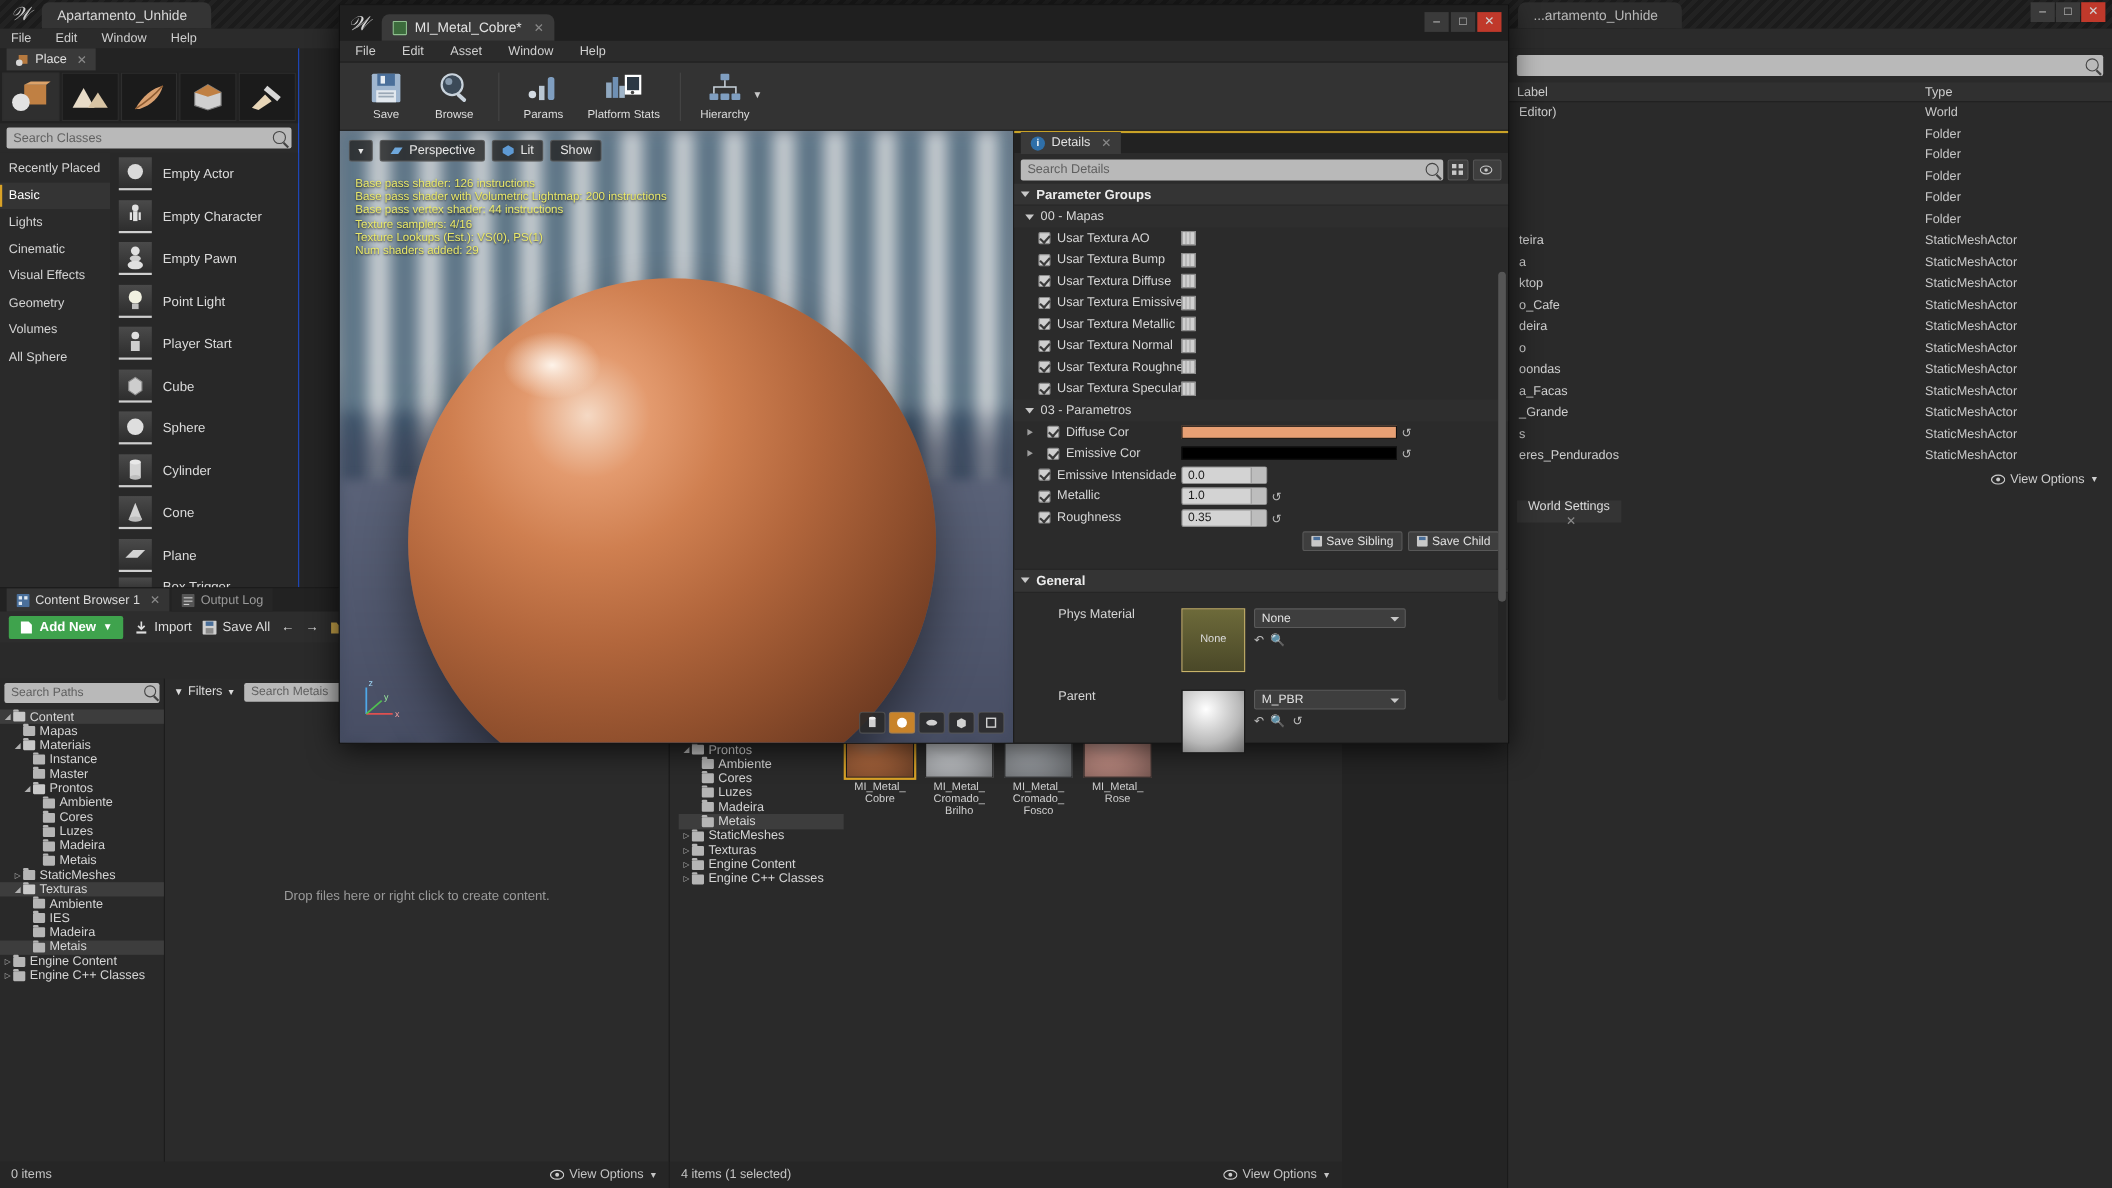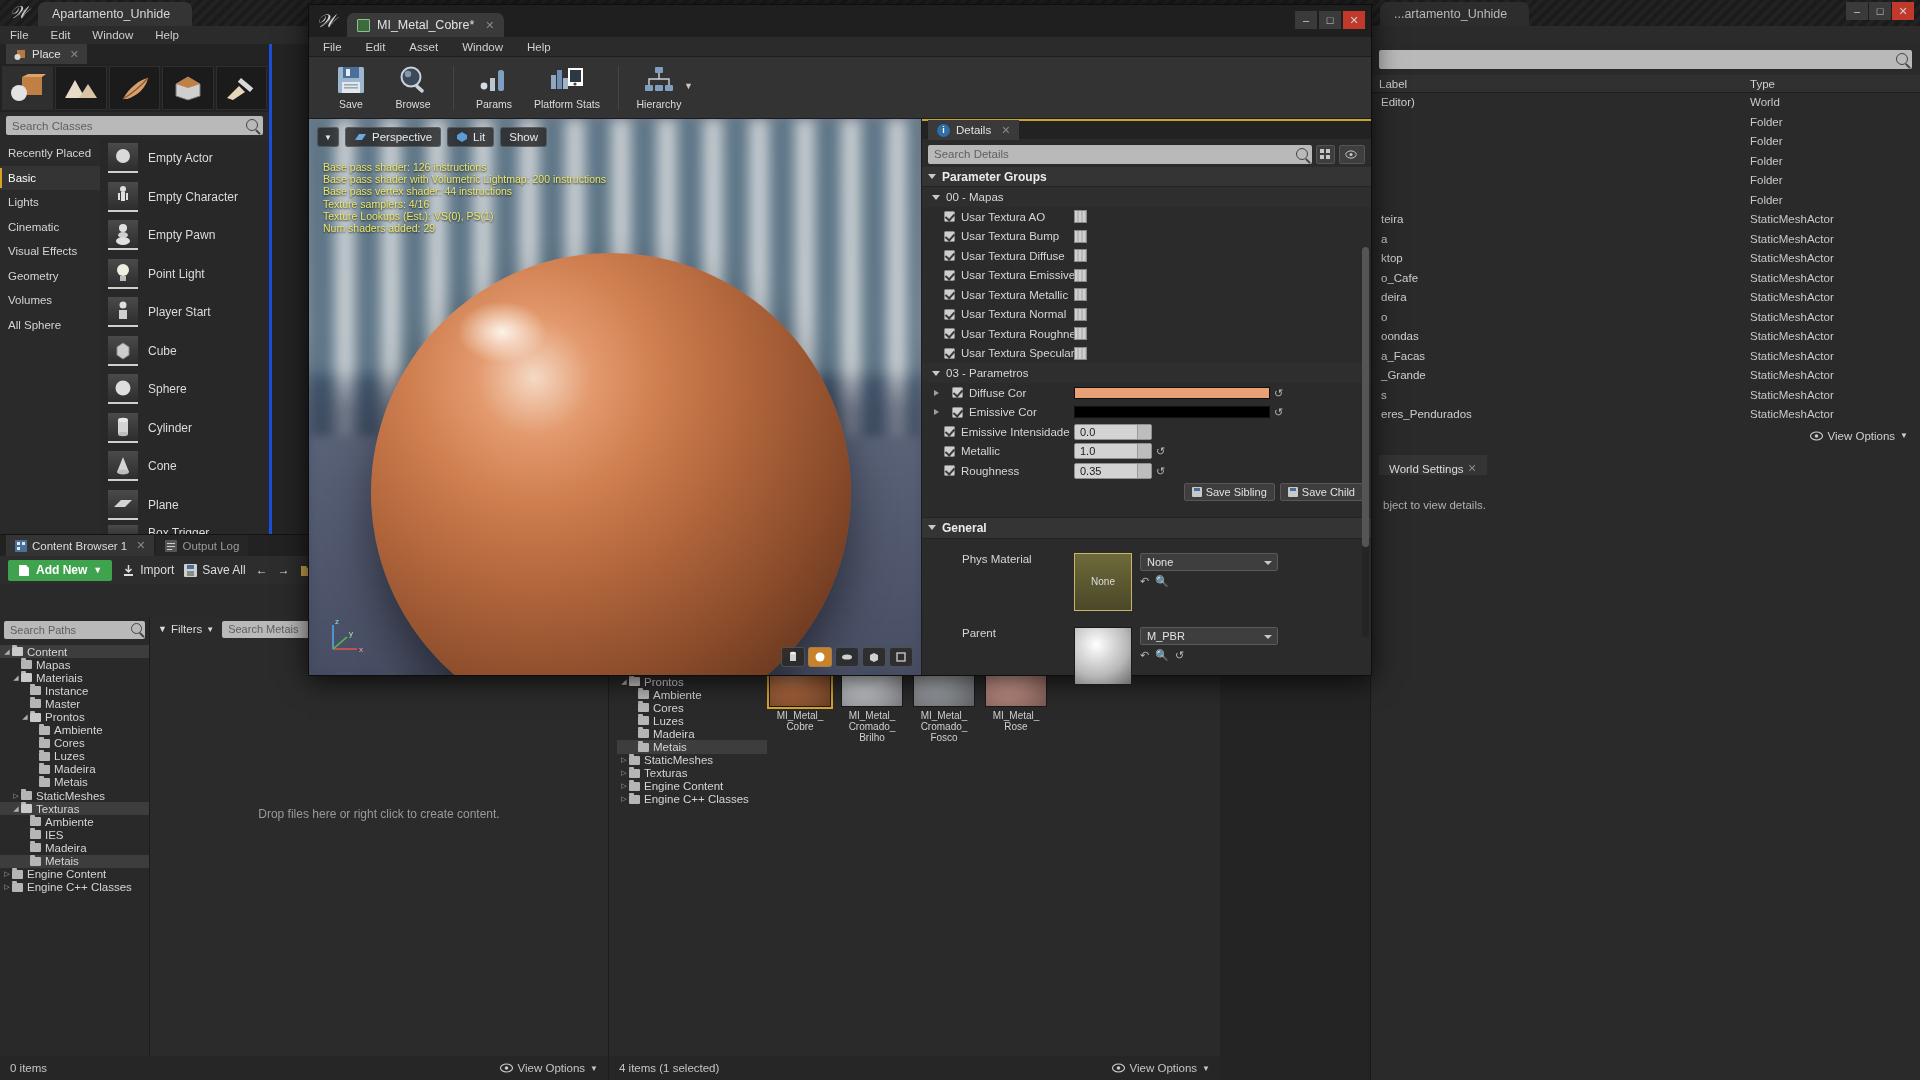--- a/index.html
+++ b/index.html
@@ -30,21 +30,21 @@
   .wbtn { width:22px; height:18px; background:#3a3a3a; color:#d0d0d0; font-size:11px;
     text-align:center; line-height:18px; }
   .wbtn.cls { background:#c0392b; }
 
   .bg-menubar { position:absolute; left:0; top:26px; width:1920px; height:18px;
     background:#2b2b2b; display:flex; align-items:center; padding-left:10px; gap:22px; }
   .bg-menubar span { color:#cfcfcf; font-size:11.5px; }
 
   
   .place-panel { position:absolute; left:0; top:44px; width:272px; height:490px;
-    background:#2a2a2a; border-right:3px solid #1d4ed8; }
+    background:#2a2a2a; border-right:1px solid #1d4ed8; }
   .place-tabbar { height:20px; background:#232323; display:flex; align-items:center;
     padding-left:6px; gap:6px; }
   .place-tab { background:#3a3a3a; height:20px; padding:0 8px; display:flex;
     align-items:center; gap:5px; color:#e0e0e0; font-size:11.5px; }
   .tab-x { color:#888; font-size:11px; margin-left:4px; }
 
   .place-icons { display:flex; height:48px; background:#222; padding:2px;
     gap:2px; }
   .pi { flex:1; background:#1b1b1b; border:1px solid #2e2e2e;
     display:flex; align-items:center; justify-content:center; position:relative; }
@@ -141,22 +141,22 @@
   .ol-head { height:18px; background:#303030; display:flex; color:#cfcfcf;
     font-size:11.5px; border-bottom:1px solid #1e1e1e; }
   .ol-head div:first-child { flex:1; padding-left:8px; line-height:18px; }
   .ol-head div:last-child { width:180px; padding-left:10px; line-height:18px; }
   .ol-row { height:19.5px; display:flex; color:#cfcfcf; font-size:11.5px; }
   .ol-row .nm { flex:1; padding-left:10px; line-height:19.5px; }
   .ol-row .ty { width:180px; padding-left:10px; line-height:19.5px; color:#c8c8c8; }
   .ol-opts { height:22px; display:flex; justify-content:flex-end;
     align-items:center; padding-right:12px; color:#cfcfcf; font-size:11.5px;
     gap:5px; }
-  .ws-tab { height:20px; background:#343434; display:inline-flex; align-items:flex-end;
-    padding:0 10px; color:#dcdcdc; font-size:11.5px; margin:8px 0 0 8px; }
+  .ws-tab { height:20px; background:#343434; display:inline-flex; align-items:center;
+    padding:0 10px; color:#dcdcdc; font-size:11.5px; margin:8px 0 0 8px;flex-direction:column; }
   .ws-msg { padding:22px 0 0 12px; color:#b0b0b0; font-size:11.5px; }
 
   
   .mie { position:absolute; left:308px; top:4px; width:1064px; height:672px;
     background:#2b2b2b; border:1px solid #0e0e0e;
     box-shadow:0 5px 26px rgba(0,0,0,.75); }
 
   .mie-title { height:32px; background:#1f1f1f; position:relative;
     display:flex; align-items:flex-end; }
   .mie-ue { position:absolute; left:6px; top:5px; width:22px; height:22px;
@@ -858,21 +858,20 @@
           <ellipse cx="6.5" cy="5" rx="6" ry="4" fill="none" stroke="#ccc" stroke-width="1.1"></ellipse>
           <circle cx="6.5" cy="5" r="1.8" fill="#ccc"></circle>
         </svg>
         <span>View Options</span>
         <span style="font-size:8px;">▼</span>
       </div>
       <div class="ws-tab">
         <span>World Settings</span>
         <span class="tab-x">✕</span>
       </div>
-      <div class="ws-msg">bject to view details.</div>
     </div>
   </div>
 
   <div class="mie">
 
     <div class="mie-title">
       <div class="mie-ue">𝒲</div>
       <div class="mie-tab">
         <span class="ic"></span>
         <span>MI_Metal_Cobre*</span>

